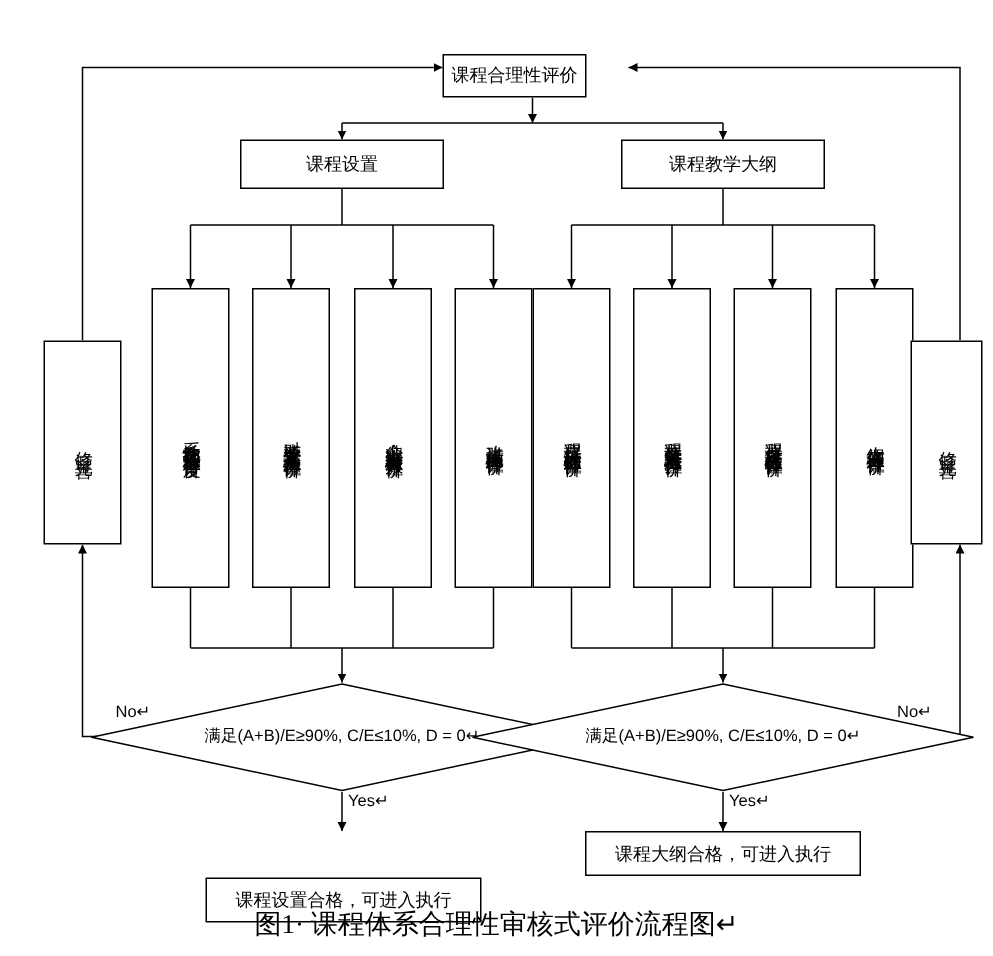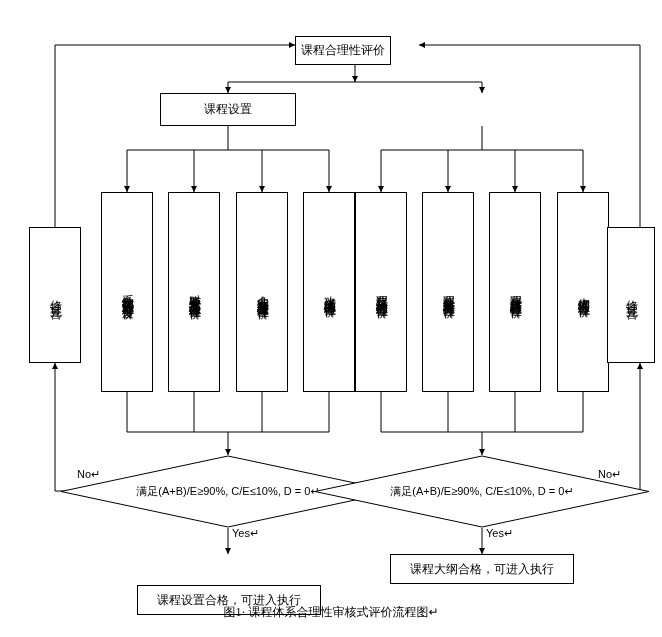--- a/index.html
+++ b/index.html
@@ -85,21 +85,21 @@
     font-size: 11px;
     color: #000000;
     white-space: nowrap;
     text-align: center;
   }
   .caption {
     position: absolute;
     left: 0;
     width: 662px;
     text-align: center;
-    font-size: 12px;
+    font-size: 18px;
     color: #000000;
     font-family: "Liberation Serif", serif;
   }
 </style>
 </head>
 <body>
 
 <div id="canvas">
 
   <svg class="lines" xmlns="http://www.w3.org/2000/svg">
@@ -156,20 +156,23 @@
     </g>
   </svg>
 
   <div class="box" style="left:295px; top:36px; width:96px; height:29px;">
     <span>课程合理性评价</span>
   </div>
 
   <div class="box" style="left:160px; top:93px; width:136px; height:33px;text-align:right;">
     <span>课程设置</span>
   </div>
+  <div class="box" style="left:414px; top:93px; width:136px; height:33px;">
+    <span>课程教学大纲</span>
+  </div>
 
   <div class="vbox" style="left:101px; top:192px; width:52px; height:200px;">
     <span>系统性和与认证标准符合度评价</span>
   </div>
   <div class="vbox" style="left:168px; top:192px; width:52px; height:200px;">
     <span>对毕业要求支撑关系合理性评价</span>
   </div>
   <div class="vbox" style="left:236px; top:192px; width:52px; height:200px;">
     <span>企业行业专家参与有效性评价</span>
   </div>

